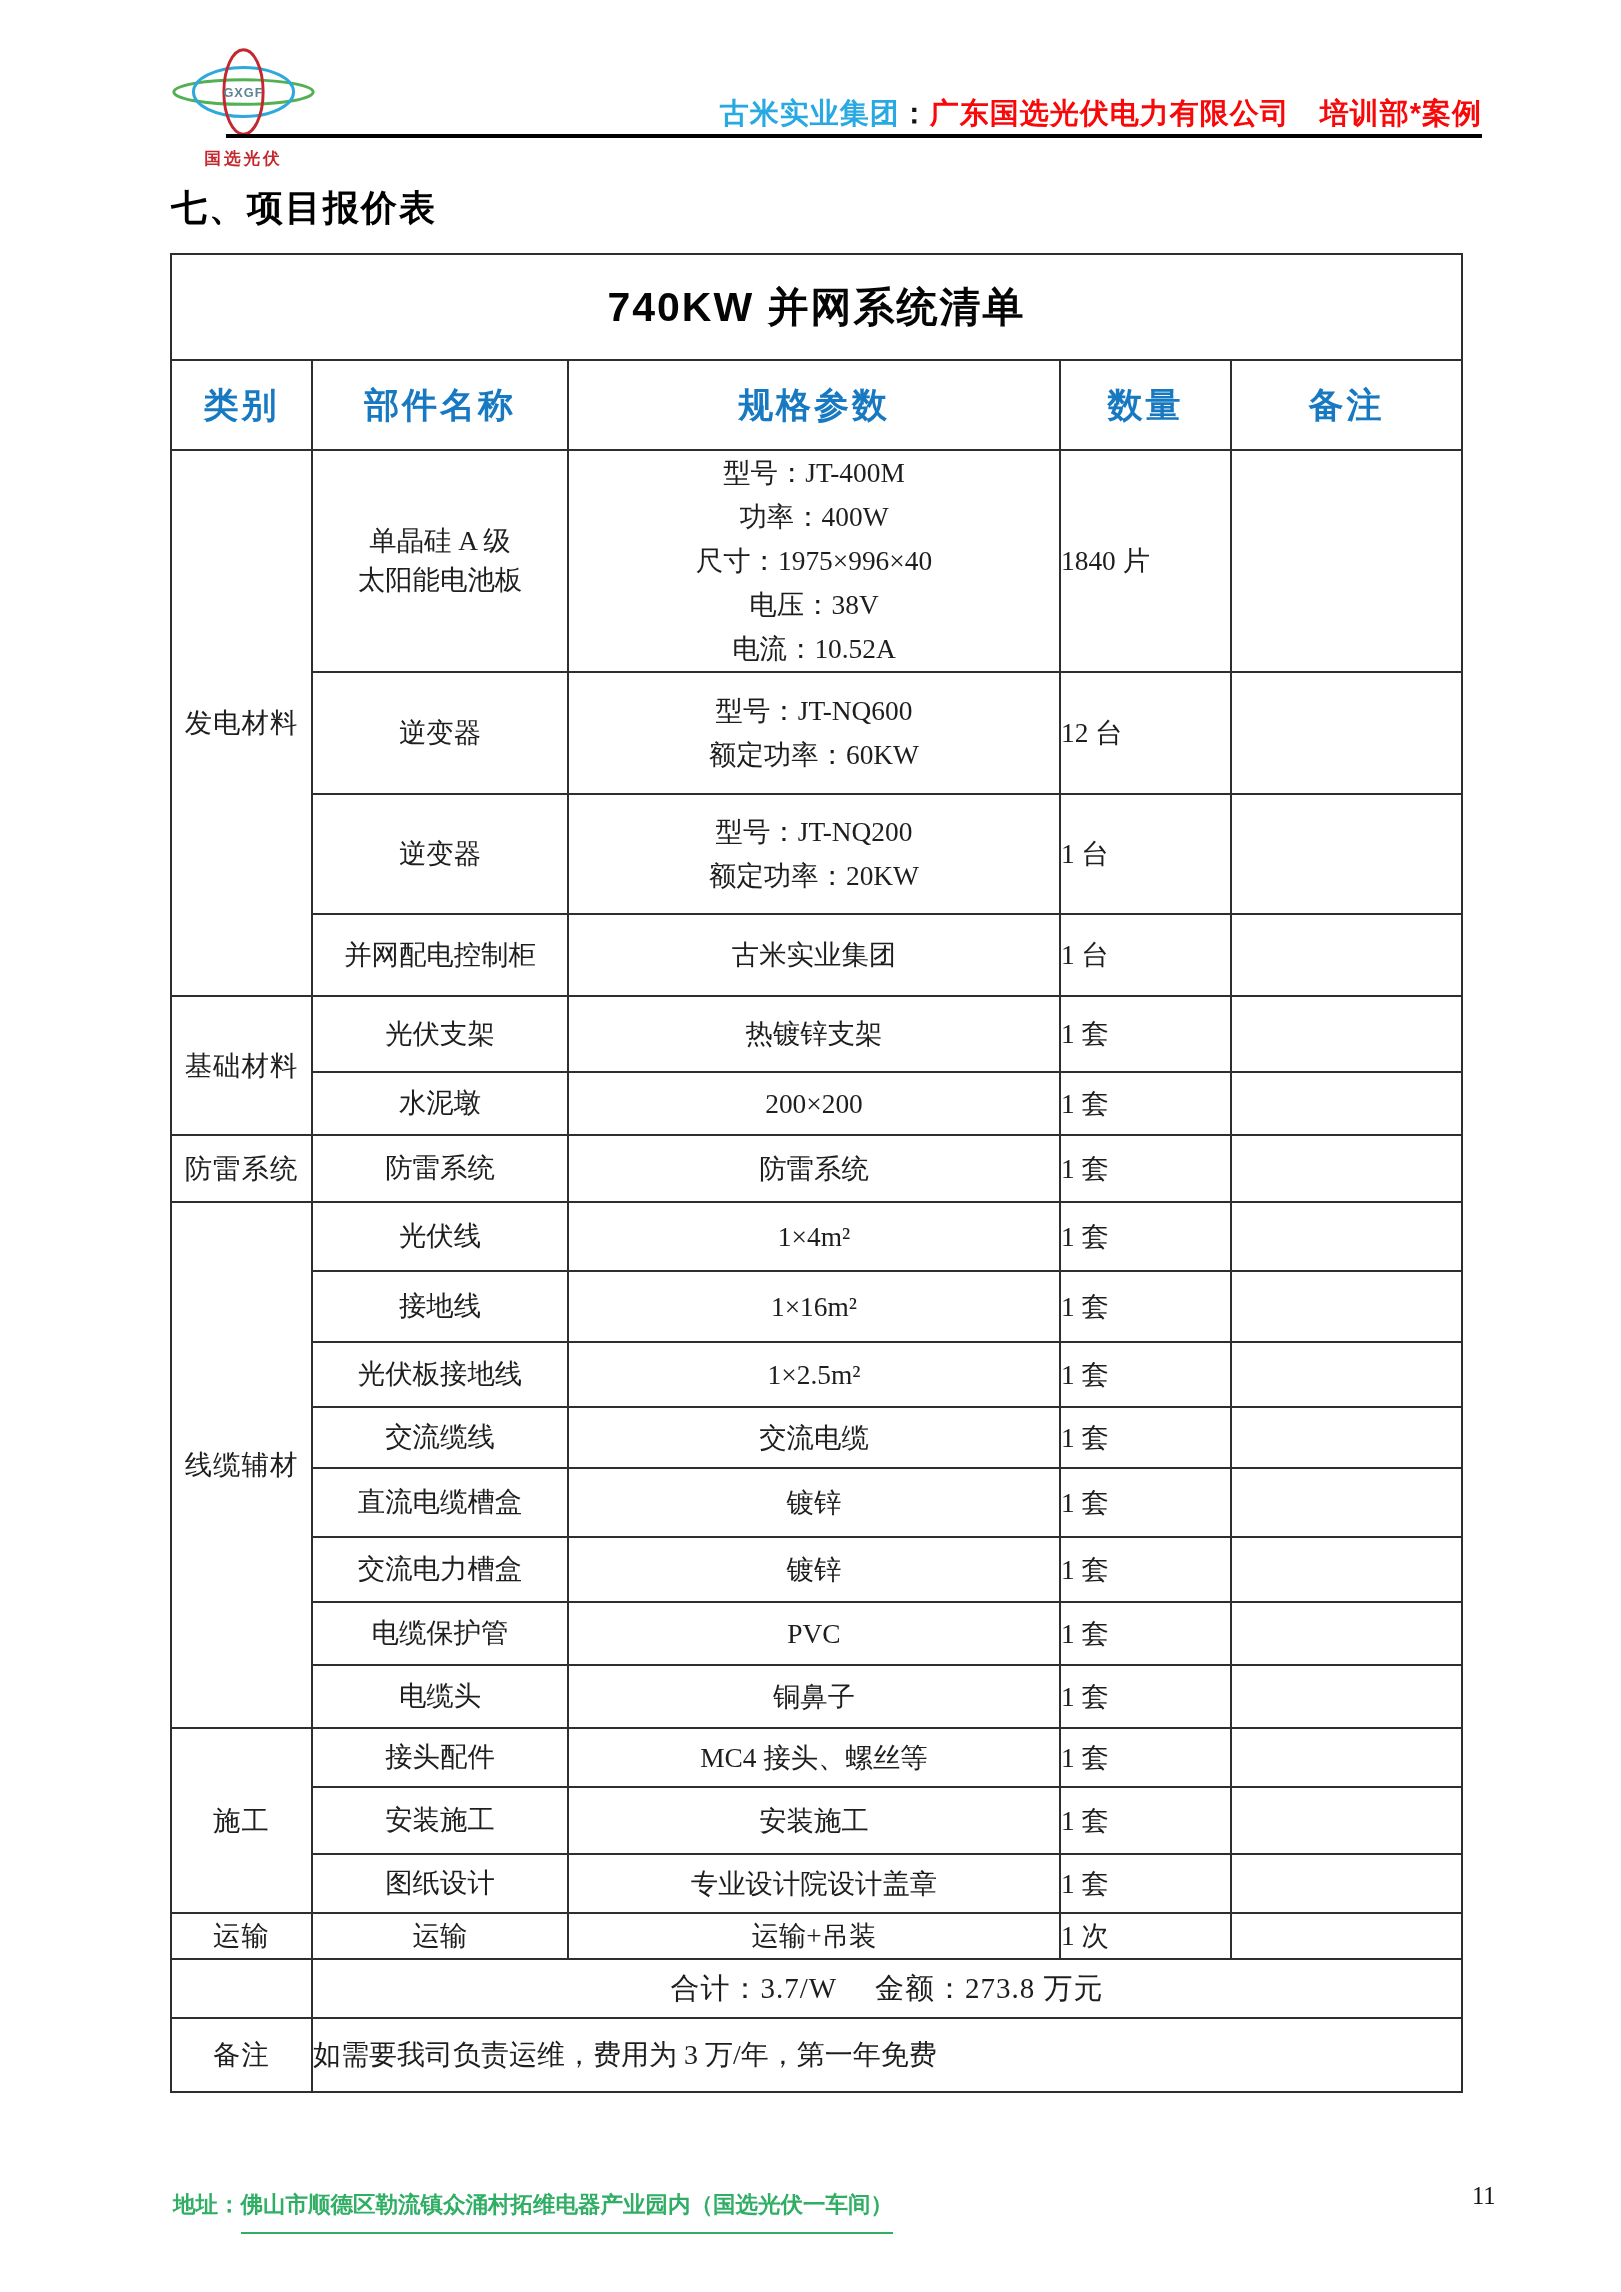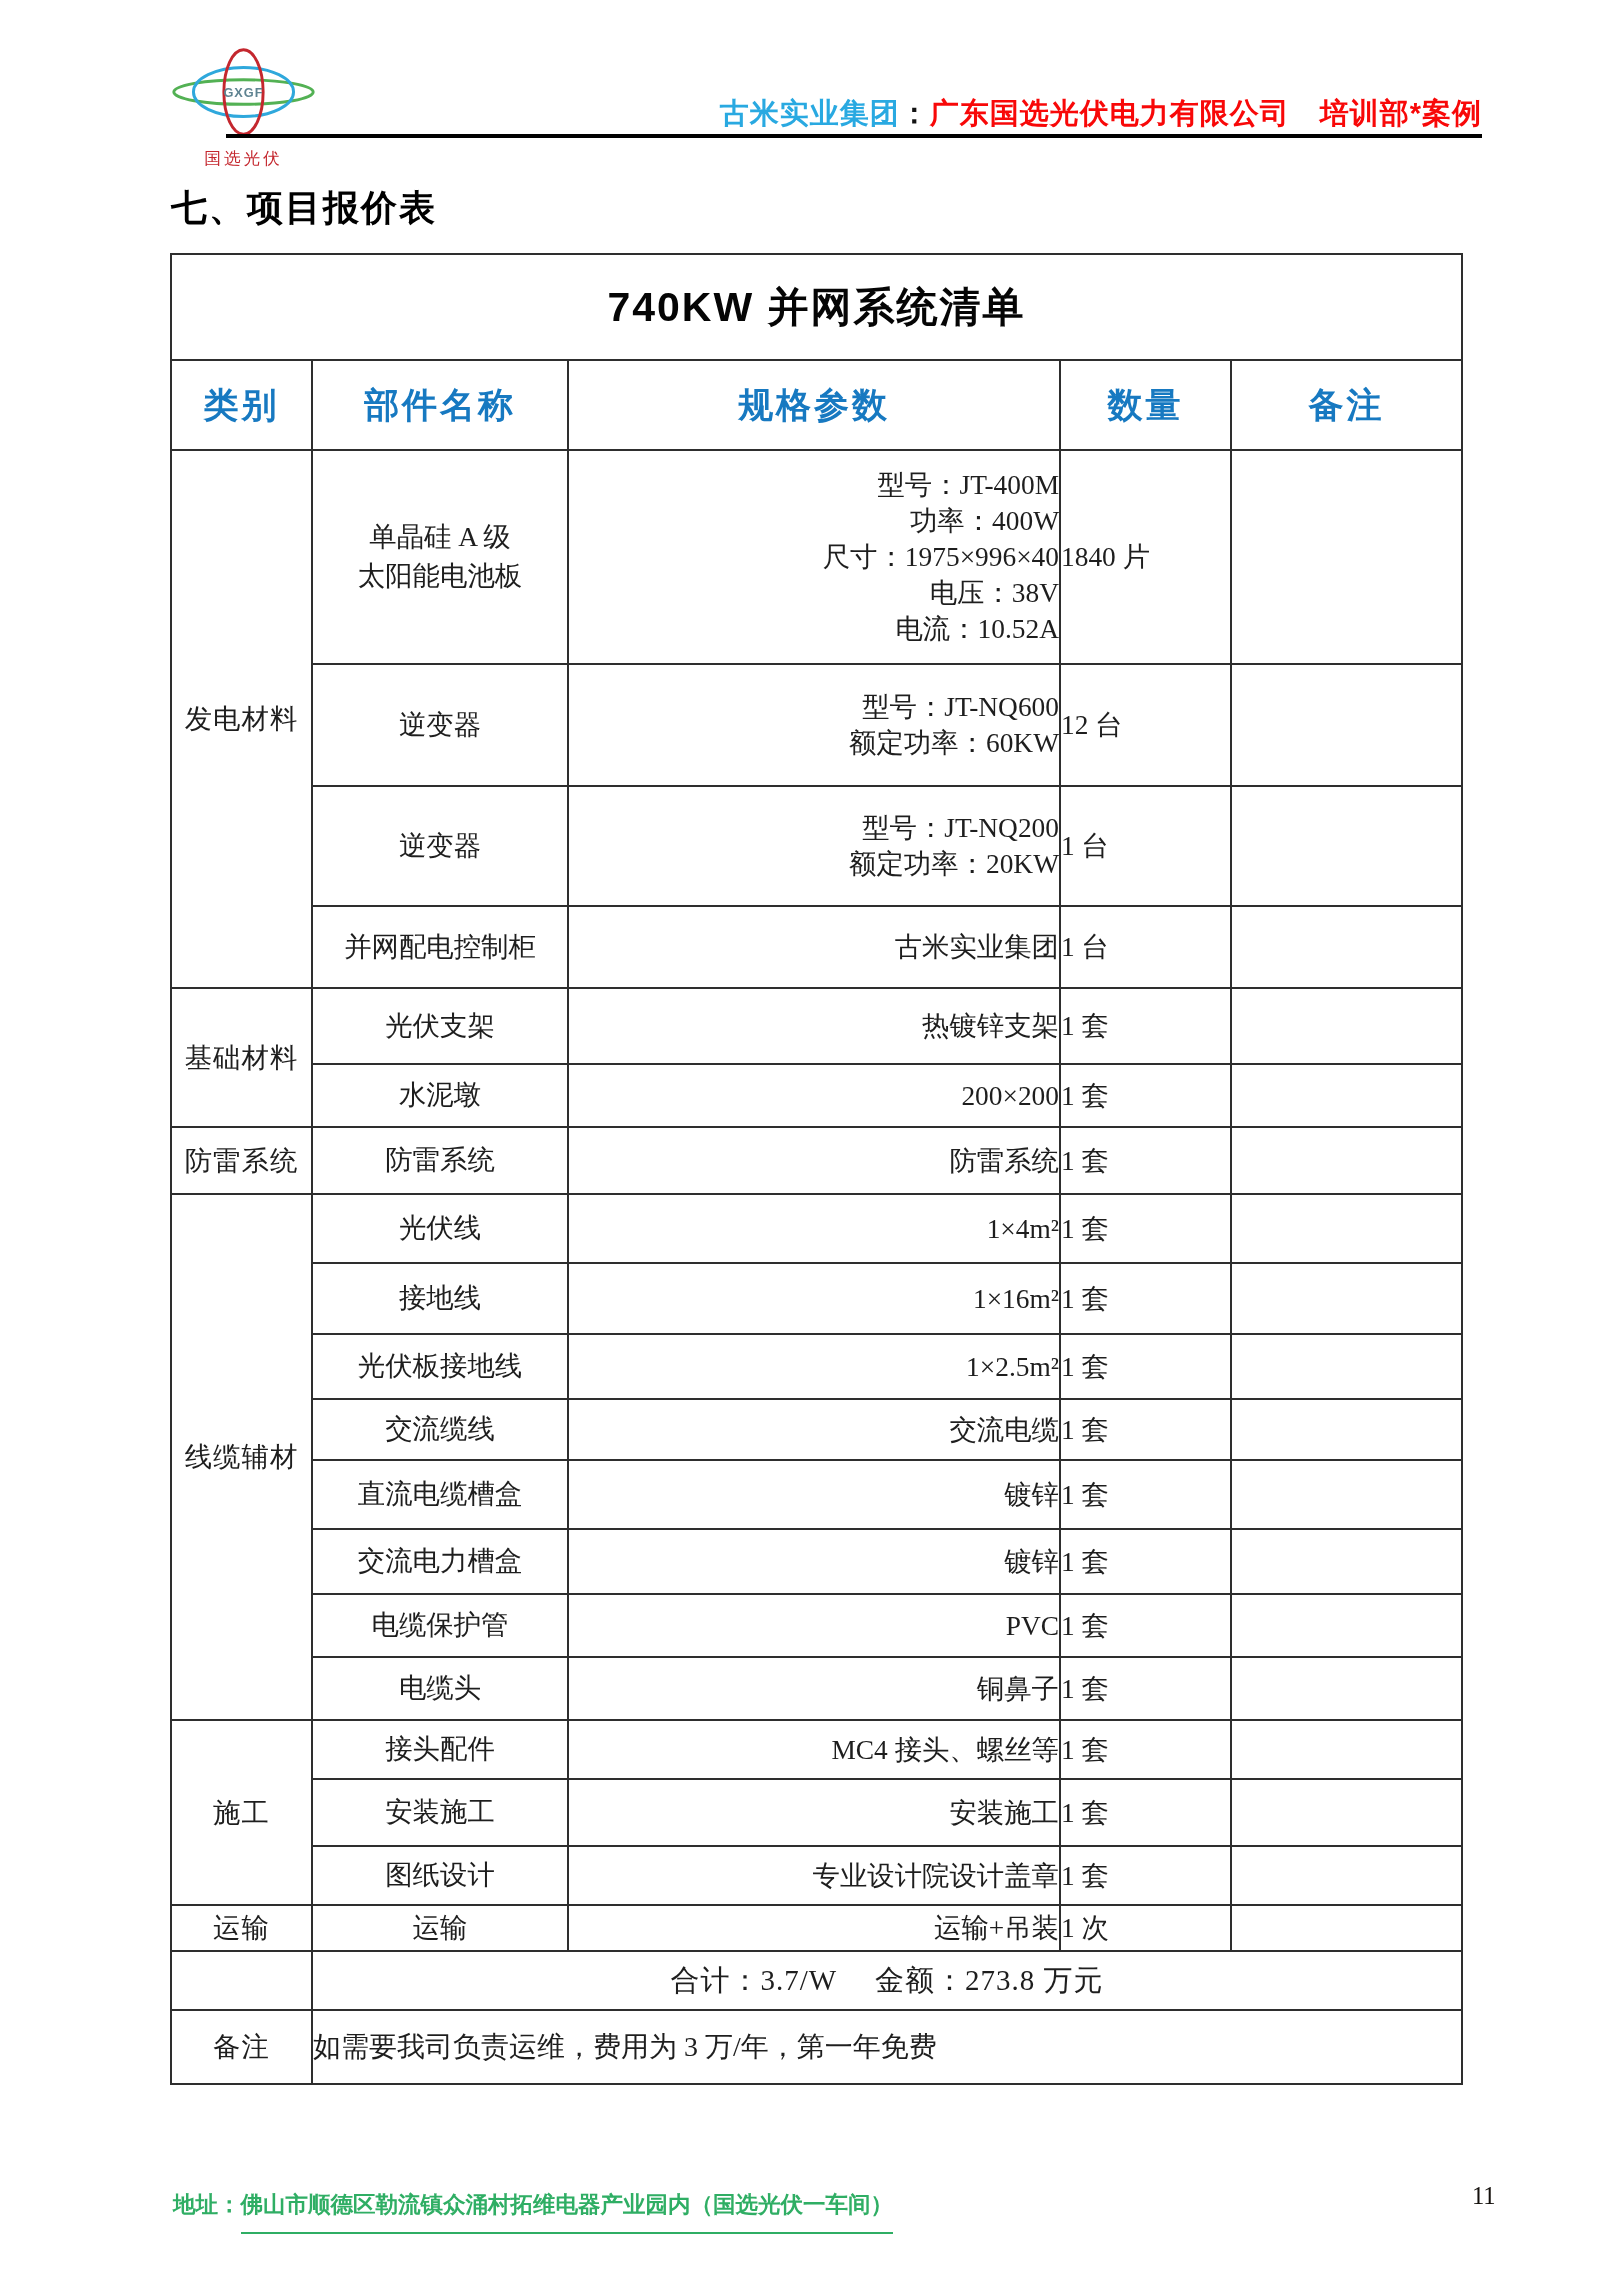--- a/index.html
+++ b/index.html
@@ -18,21 +18,21 @@
   .logo { position:absolute; left:165px; top:39px; width:157px; text-align:center; }
   .logo svg { display:block; margin:0 auto; }
   .el { fill:none; stroke-width:3; }
   .el-red   { stroke: var(--logo_red,  #c4272e); }
   .el-blue  { stroke: var(--logo_blue, #2fa8dc); }
   .el-green { stroke: var(--logo_green,#53b154); }
   .logo-mono { fill:#5e8391; font-family:"Liberation Sans","DejaVu Sans",sans-serif;
                font-size:13px; font-weight:700; letter-spacing:1px; }
   .logo-brand { margin-top:-2px; color:var(--logo_red,#c4272e);
                 font-family:"Liberation Sans","DejaVu Sans",sans-serif;
-                font-weight:400; font-size:16.7px; letter-spacing:2.9px; }
+                font-weight:700; font-size:16.7px; letter-spacing:2.9px; }
 
   .header-text { position:absolute; top:94px; right:139px; white-space:nowrap;
                  font-family:"Liberation Sans","DejaVu Sans",sans-serif;
                  font-weight:700; font-size:29px; letter-spacing:1px; }
   .ht-cyan  { color: var(--brand_cyan,#29a9e1); text-align: right; }
   .ht-colon { color: #121212; }
   .ht-red   { color: var(--brand_red,#f80808); }
 
   .header-rule { position:absolute; left:226px; top:134px; width:1256px; height:3.9px; background:#000; }
 
@@ -48,21 +48,21 @@
     border-top-width: 2.9px; border-bottom-width: 2.9px;
     padding: 0; vertical-align: middle; overflow: hidden;
   }
   .cell-title { font-family:"Liberation Sans","DejaVu Sans",sans-serif;
                 font-weight:700; font-size:41px; letter-spacing:2px;
                 text-align:center; color:#050505; }
   .quote th { font-weight:600; font-size:35px; letter-spacing:2.9px; text-align:center;
               color: var(--header_blue,#1779c1); }
   .c-cat  { text-align:center; font-size:27.4px; letter-spacing:1px; }
   .c-name { text-align:center; font-size:27.4px; white-space:pre-line; line-height:39px; }
-  .c-spec { text-align:right;  font-size:27.4px; white-space:pre-line; line-height:36px;
+  .c-spec { text-align:center;  font-size:27.4px; white-space:pre-line; line-height:44px;
             padding:0 5.9px 0 7.8px; }
   .c-qty  { text-align:left; font-size:27.4px; }
   .c-note { }
   .c-total  { text-align:center; font-size:29px; letter-spacing:1px; }
   .c-remark { text-align:left; font-size:28px; padding-left:9.8px; }
 
   
   .footer-address { position:absolute; left:173px; top:2189px; white-space:nowrap;
                     font-size:22.5px; font-weight:600; color:var(--footer_green,#2fae64); }
   .addr-underline { border-bottom:2px solid currentColor; padding-bottom:15px; }

